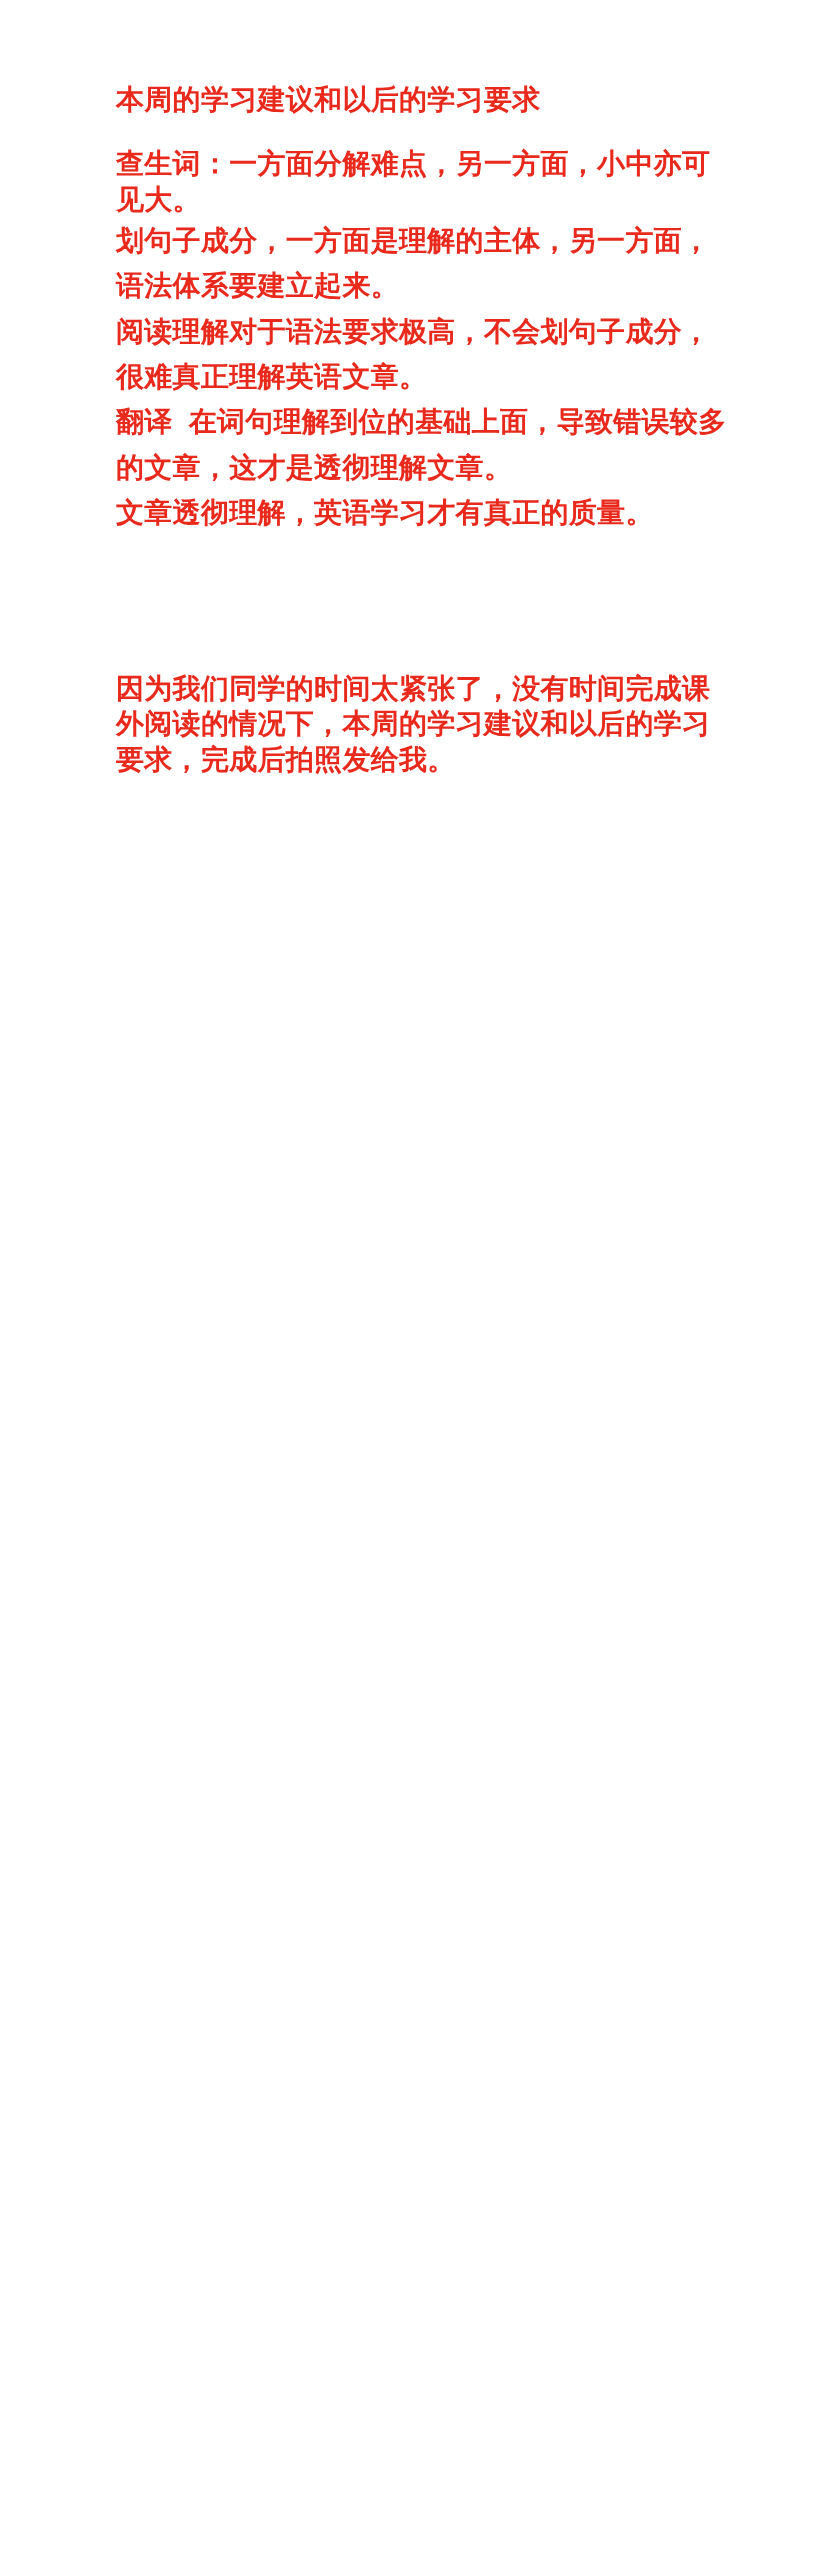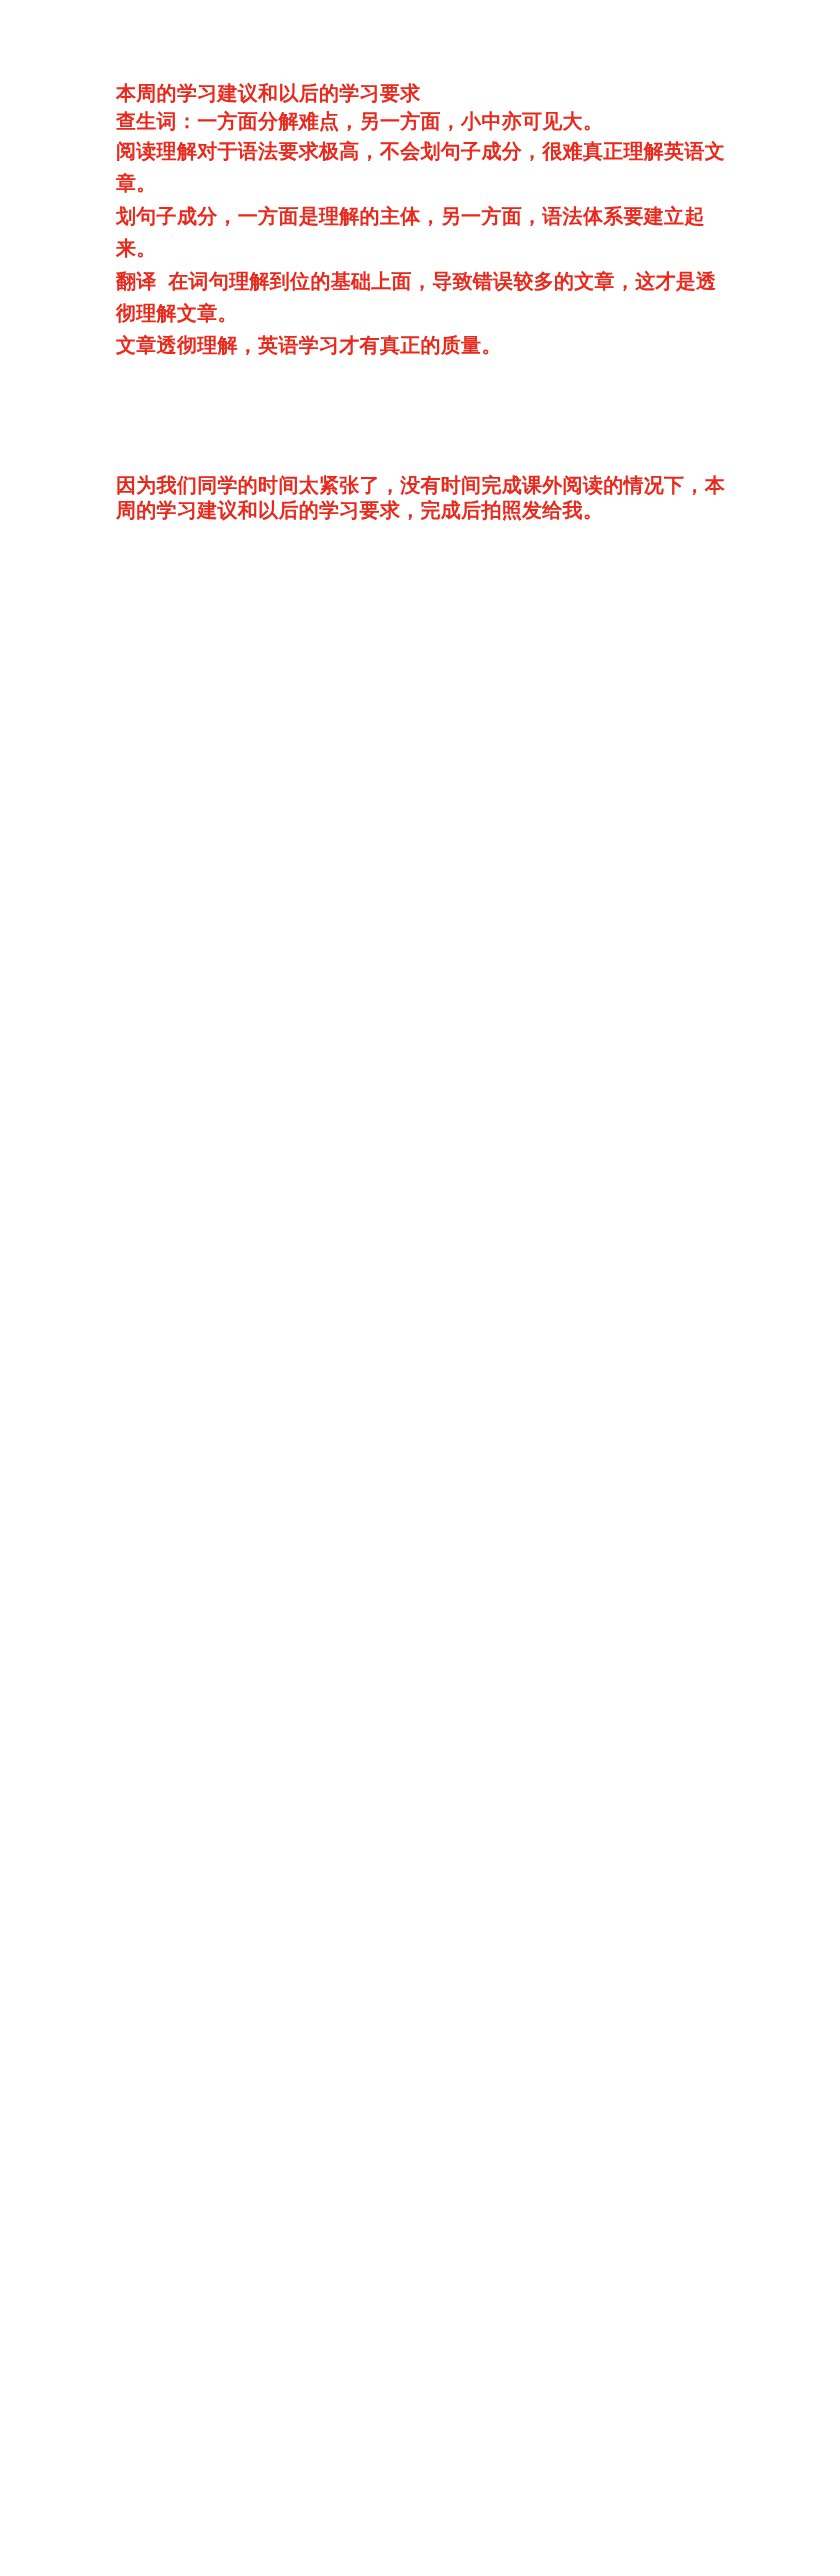--- a/index.html
+++ b/index.html
@@ -19,43 +19,44 @@
     background: #ffffff;
     box-sizing: border-box;
     padding: 77px 108px 62px 116px;
   }
   .doc-body {
     color: #e8291c;
   }
   .para {
     color: #e8291c;
     font-weight: bold;
-    font-size: 20px;
+    font-size: 28px;
     line-height: 1.62;
     letter-spacing: 0.3px;
     margin: 0 0 0 0;
     text-align: left;
     white-space: pre-wrap;
     word-break: break-word;
   }
   .para.tight {
     line-height: 1.28;
+    margin-top: 24px;
   }
   .spacer-lg { height: 111px; }
 </style>
 </head>
 <body>
 
 <div class="page">
   <div class="doc-body">
 
     <p class="para">本周的学习建议和以后的学习要求</p>
     <p class="para tight">查生词：一方面分解难点，另一方面，小中亦可见大。</p>
+    <p class="para">划句子成分，一方面是理解的主体，另一方面，语法体系要建立起来。</p>
     <p class="para">阅读理解对于语法要求极高，不会划句子成分，很难真正理解英语文章。</p>
-    <p class="para">划句子成分，一方面是理解的主体，另一方面，语法体系要建立起来。</p>
     <p class="para">翻译  在词句理解到位的基础上面，导致错误较多的文章，这才是透彻理解文章。</p>
     <p class="para">文章透彻理解，英语学习才有真正的质量。</p>
 
     <div class="spacer-lg"></div>
 
     <p class="para tight">因为我们同学的时间太紧张了，没有时间完成课外阅读的情况下，本周的学习建议和以后的学习要求，完成后拍照发给我。</p>
 
   </div>
 </div>
 

